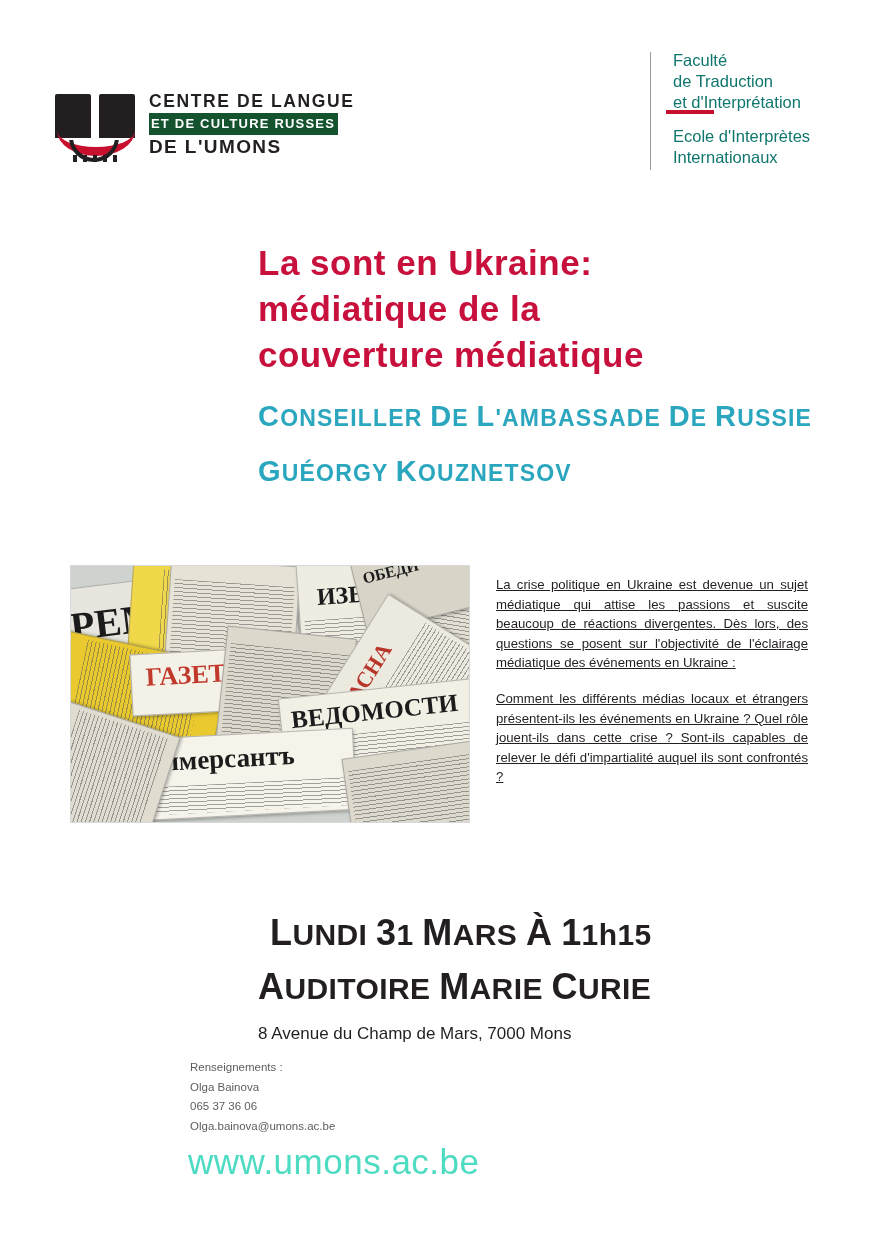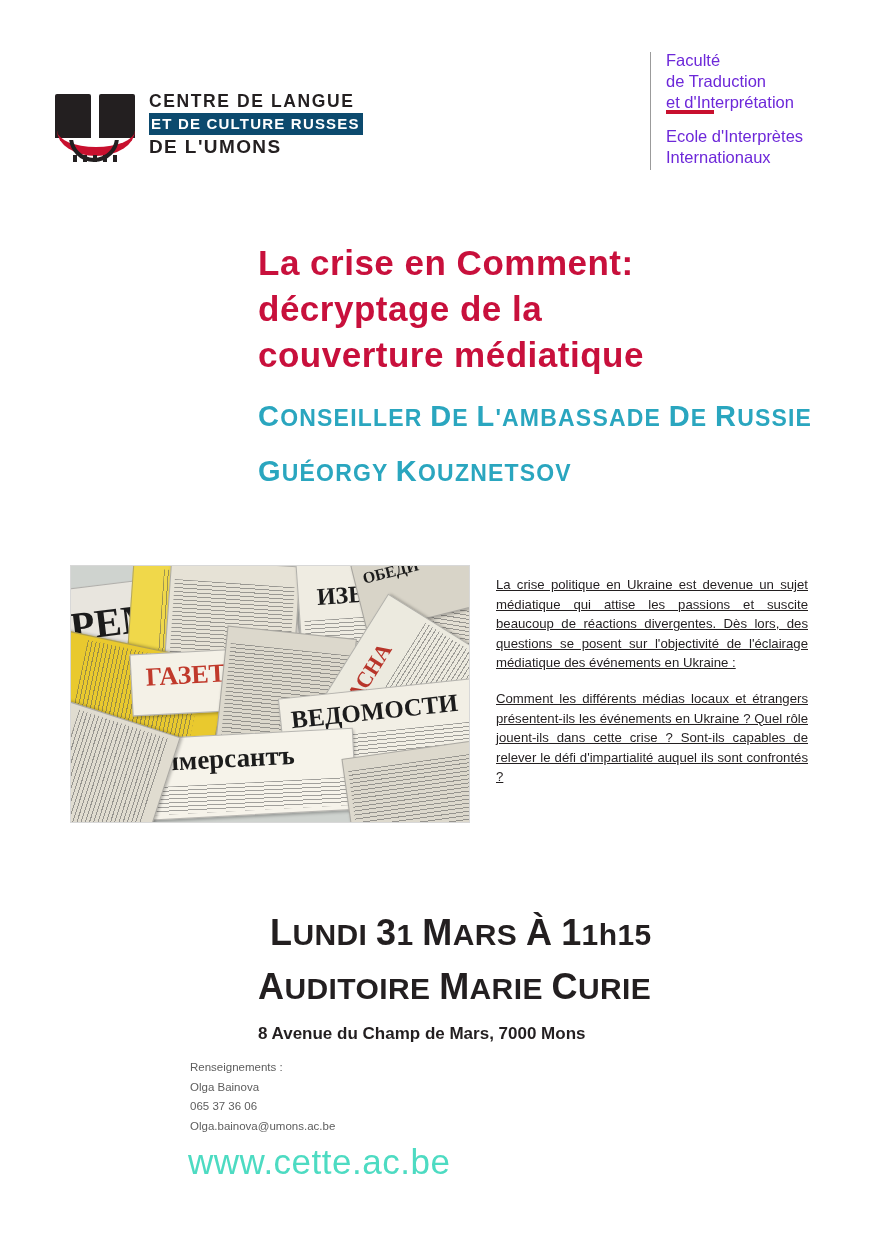--- a/index.html
+++ b/index.html
@@ -103,25 +103,25 @@
   .clcr-line1 {
     font-size: 17.5px;
     font-weight: bold;
     letter-spacing: 1.6px;
     color: #231f20;
     line-height: 22px;
     white-space: nowrap;
   }
   .clcr-line2 {
     display: inline-block;
-    font-size: 15px;
+    font-size: 13px;
     font-weight: bold;
     letter-spacing: 1.2px;
     color: #ffffff;
-    background: #0c4a6e;
+    background: #14532d;
     padding: 1px 3px 2px 2px;
     line-height: 19px;
     margin: 1px 0 1px 0;
     white-space: nowrap;
   }
   .clcr-line3 {
     font-size: 19px;
     font-weight: bold;
     letter-spacing: 1.4px;
     color: #231f20;
@@ -165,24 +165,24 @@
   .fti-divider {
     position: absolute;
     left: 117px;
     top: 2px;
     width: 1px;
     height: 118px;
     background: #9b9b9b;
   }
   .fti-text {
     position: absolute;
-    left: 133px;
+    left: 140px;
     top: 0;
     width: 200px;
-    color: #6d28d9;
+    color: #0f766e;
     font-size: 16.5px;
     line-height: 21px;
   }
   .fti-text .grp2 {
     margin-top: 13px;
   }
   .fti-rule {
     position: absolute;
     left: 133px;
     top: 60px;
@@ -285,21 +285,21 @@
   }
   .event-line2 {
     font-size: 30px;
     font-weight: bold;
     letter-spacing: 0.4px;
     color: #231f20;
     margin: 4px 0 8px 0;
   }
   .event-address {
     font-size: 17px;
-    font-weight: bold;
+    font-weight: normal;
     color: #231f20;
     margin: 16px 0 0 0;
   }
   .bigcap { font-size: 36px; }
 
   
   .contact {
     position: absolute;
     left: 190px;
     top: 1058px;
@@ -353,22 +353,22 @@
       <div>de Traduction</div>
       <div>et d'Interprétation</div>
       <div class="grp2">Ecole d'Interprètes</div>
       <div>Internationaux</div>
     </div>
     <div class="fti-rule"></div>
   </div>
 </div>
 
 <div class="title-block">
-  <div class="main-title">La crise en Comment:</div>
-  <div class="main-title">décryptage de la</div>
+  <div class="main-title">La sont en Ukraine:</div>
+  <div class="main-title">médiatique de la</div>
   <div class="main-title">couverture médiatique</div>
 
   <div class="subtitle sub3"><span class="smallcaps-first">C</span><span>ONSEILLER</span> <span class="smallcaps-first">D</span><span>E</span> <span class="smallcaps-first">L</span><span>'AMBASSADE</span> <span class="smallcaps-first">D</span><span>E</span> <span class="smallcaps-first">R</span><span>USSIE</span></div>
   <div class="subtitle sub2"><span class="smallcaps-first">G</span><span>UÉORGY</span> <span class="smallcaps-first">K</span><span>OUZNETSOV</span></div>
 </div>
 
 <div class="news-photo">
 
   <div class="np-layer" style="left:-20px; top:10px; width:250px; height:150px; background:#e8e5de; transform:rotate(-7deg);">
     <div class="np-title" style="position:absolute; left:22px; top:14px; font-size:40px; color:#1b1b1b;">РЕМ</div>
@@ -431,13 +431,13 @@
   <div class="event-address">8 Avenue du Champ de Mars, 7000 Mons</div>
 </div>
 
 <div class="contact">
   <div>Renseignements :</div>
   <div>Olga Bainova</div>
   <div>065 37 36 06</div>
   <div>Olga.bainova@umons.ac.be</div>
 </div>
 
-<div class="website">www.cette.ac.be</div>
+<div class="website">www.umons.ac.be</div>
 
 </body></html>

